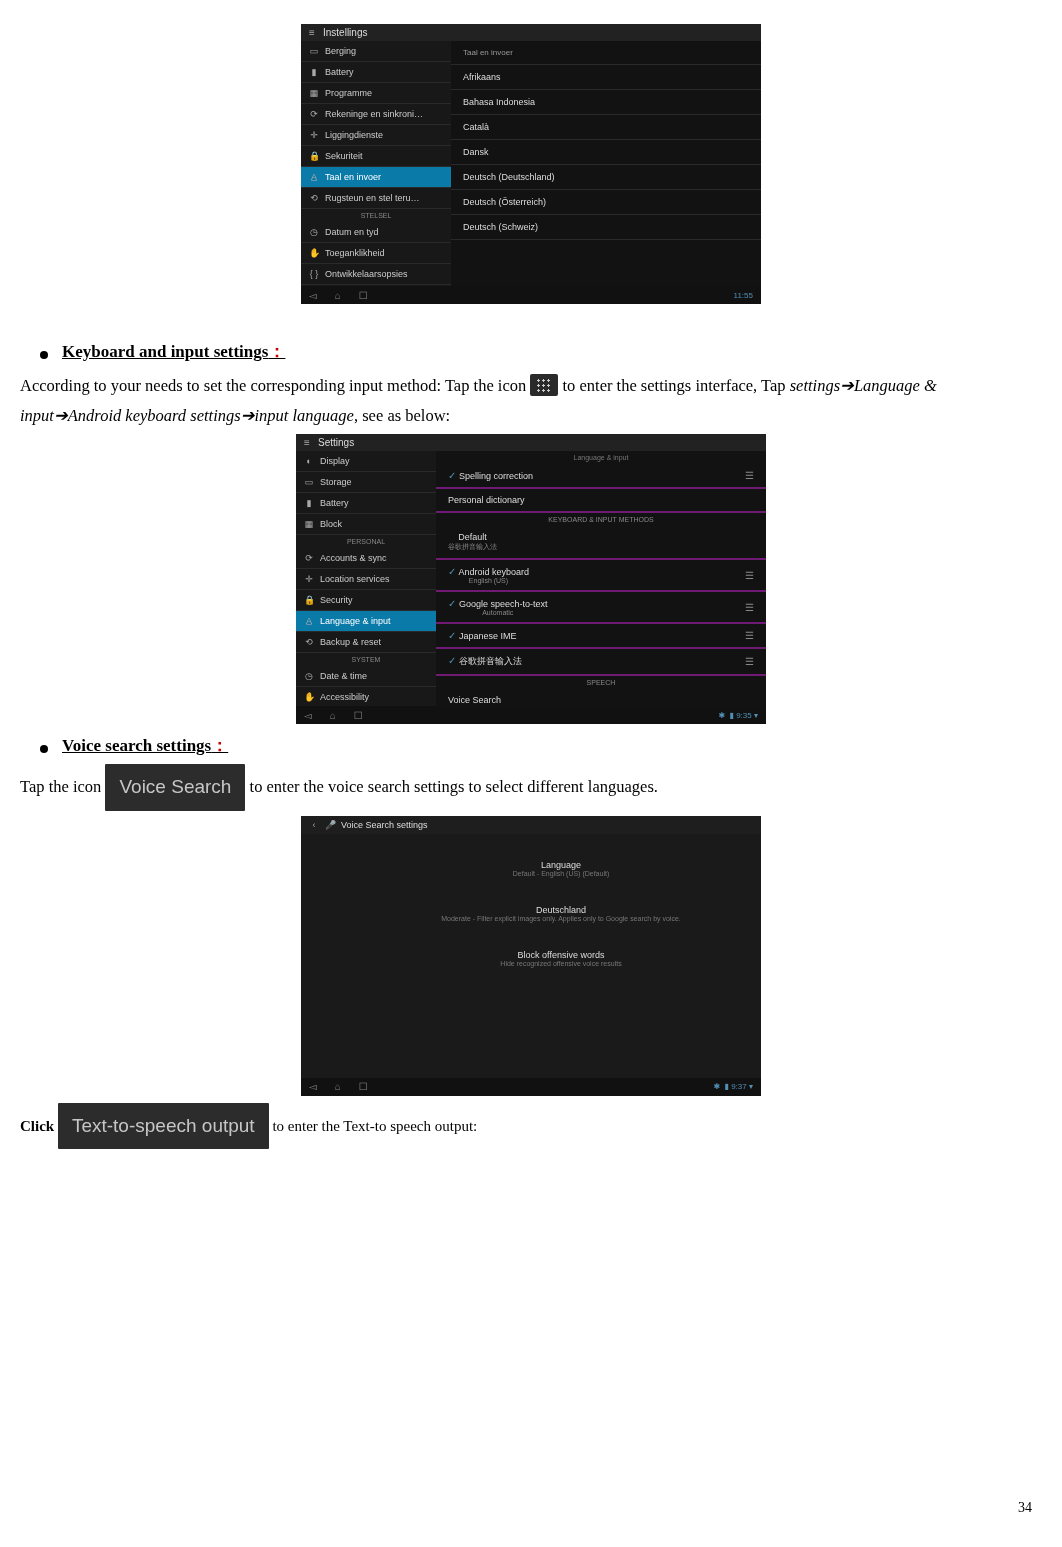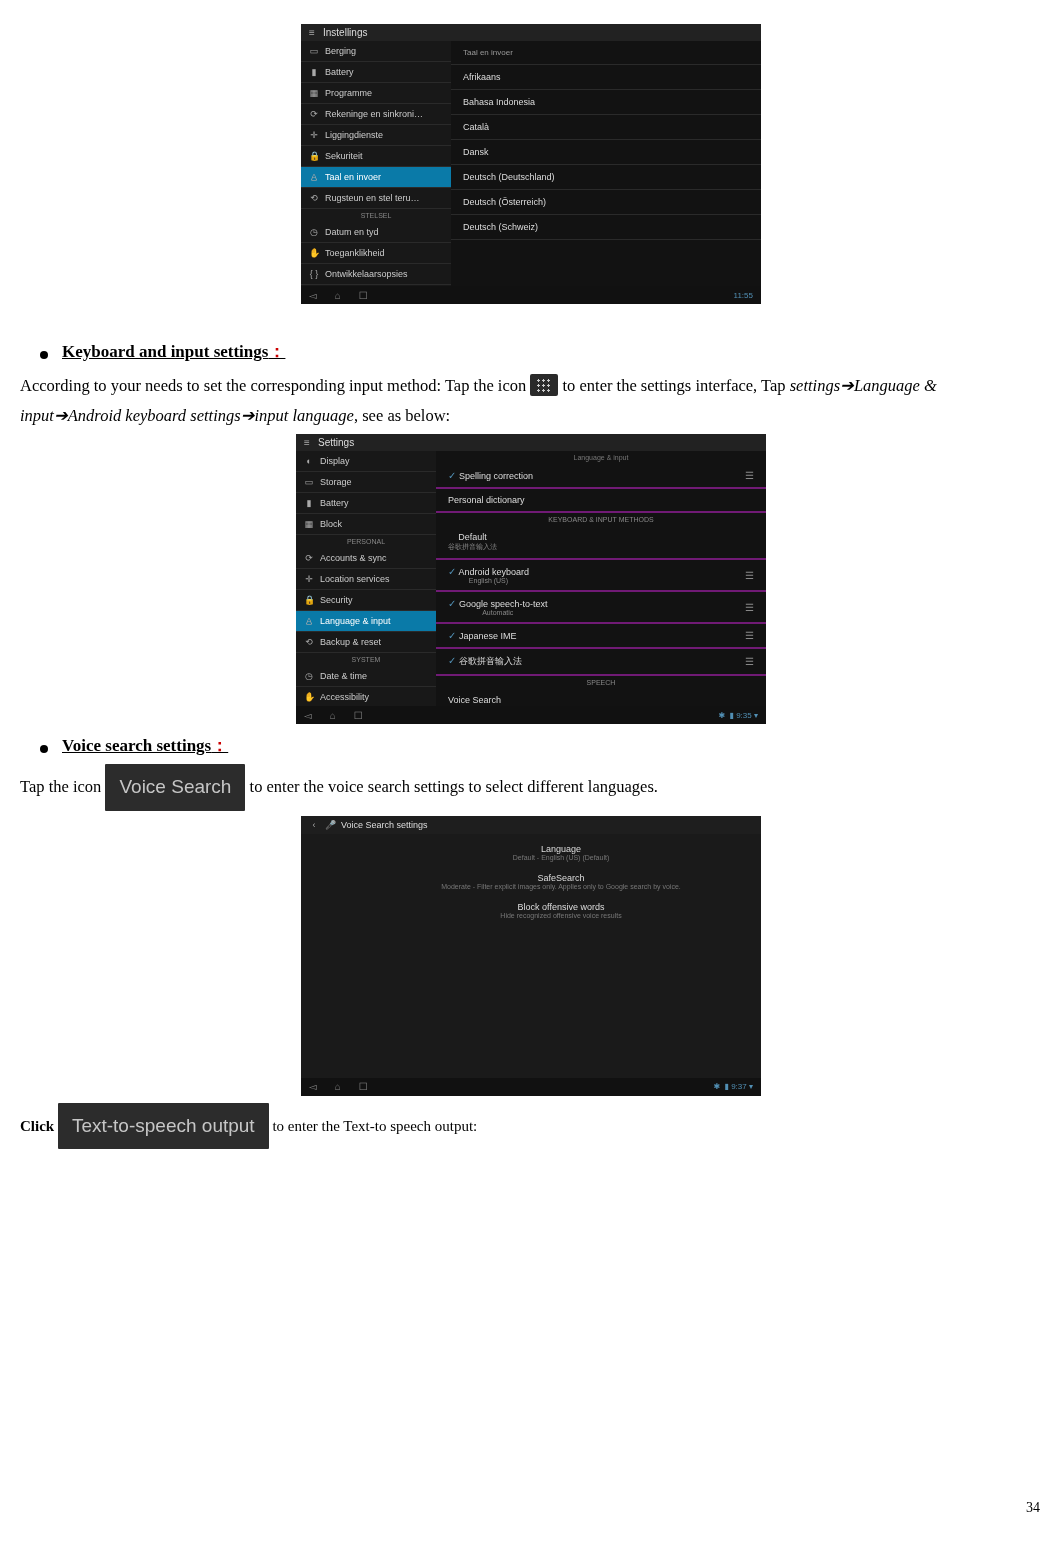--- a/index.html
+++ b/index.html
@@ -35,21 +35,21 @@
   }
   .para {
     font-size: 16.5px;
     line-height: 1.8;
     margin: 6px 0 4px 0;
   }
   .italic { font-style: italic; }
   .centered { text-align: center; }
   .pagenum {
     position: absolute;
-    right: 2px;
+    right: 10px;
     bottom: 8px;
     font-size: 14px;
   }
 
   
   .shot {
     background: #1a1a1a;
     color: #ddd;
     font-family: Arial, sans-serif;
     font-size: 9px;
@@ -146,20 +146,21 @@
     font-size: 9px;
     display: flex;
     align-items: center;
     gap: 6px;
   }
   .s3 .body { padding: 4px 0 0 60px; }
   .s3 .vrow {
     padding: 6px 0;
     font-size: 9px;
     color: #ddd;
+    margin-top: 16px;
   }
   .s3 .vrow .sub { font-size: 7px; color: #777; display: block; }
 
   
   .apps-icon {
     display: inline-block;
     width: 28px;
     height: 22px;
     background: #2a2a2a;
     vertical-align: middle;
@@ -416,21 +417,21 @@
         <span class="ic">‹</span>
         <span class="ic">🎤</span>
         <span>Voice Search settings</span>
       </div>
       <div class="body">
         <div class="vrow">
           <span>Language</span>
           <span class="sub">Default - English (US) (Default)</span>
         </div>
         <div class="vrow">
-          <span>SafeSearch</span>
+          <span>Deutschland</span>
           <span class="sub">Moderate - Filter explicit images only. Applies only to Google search by voice.</span>
         </div>
         <div class="vrow">
           <span>Block offensive words</span>
           <span class="sub">Hide recognized offensive voice results</span>
         </div>
       </div>
       <div class="navbar">
         <div class="nav-icons">
           <span>◅</span>

